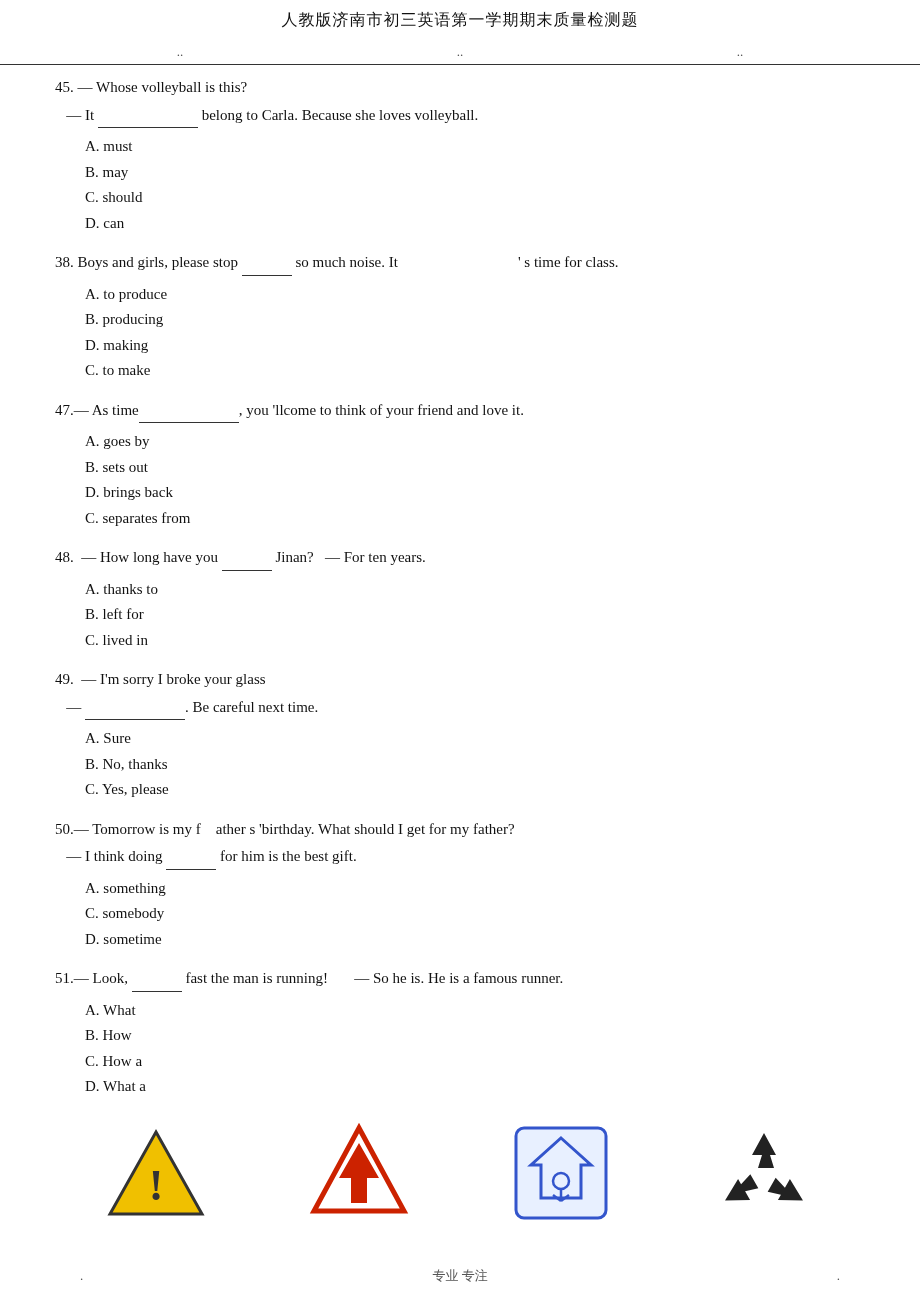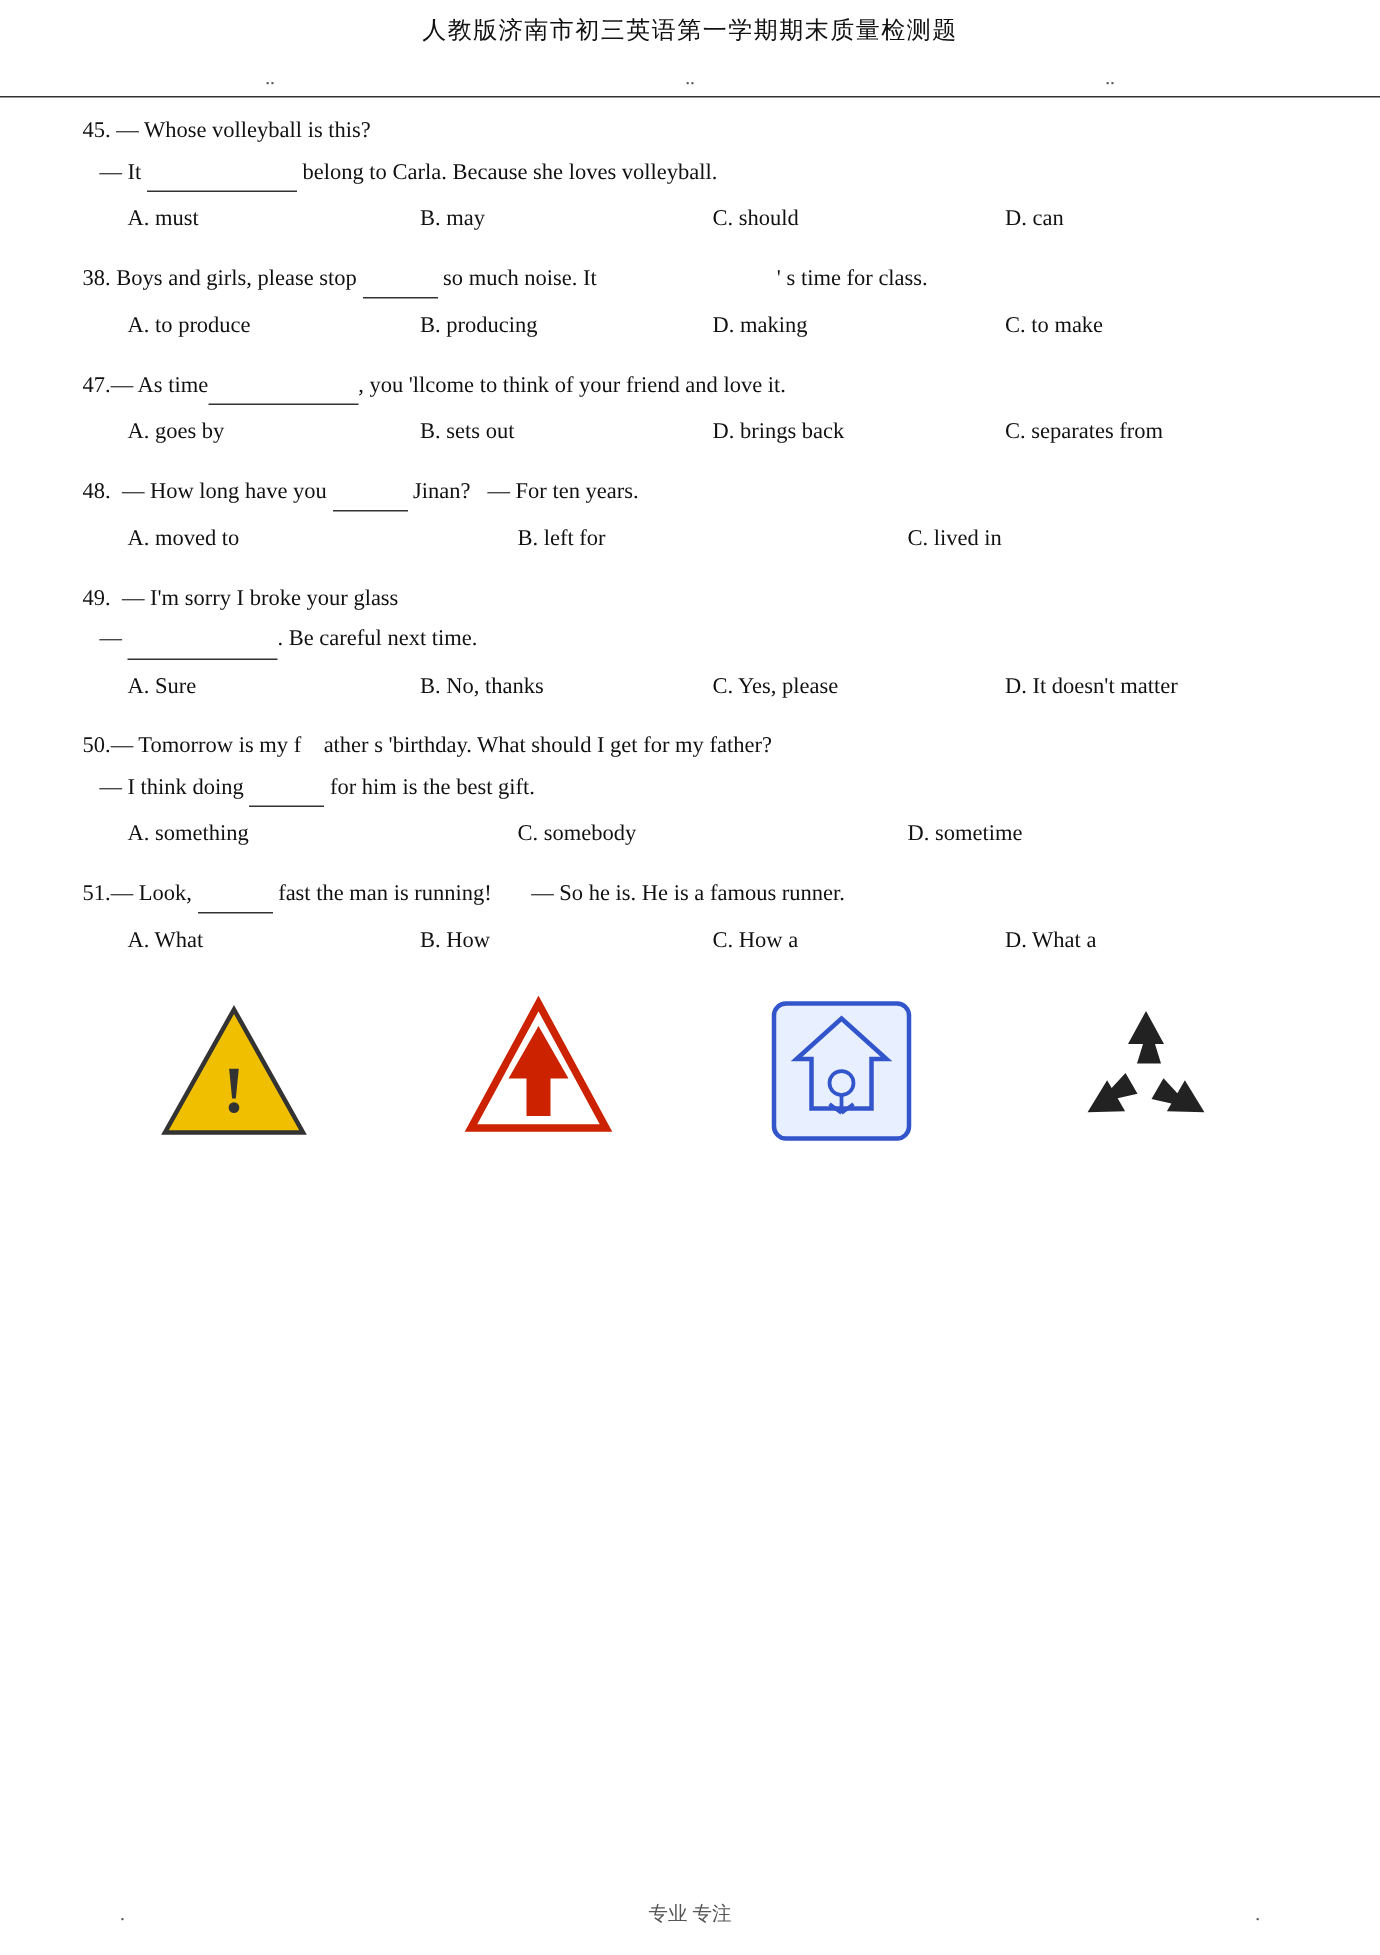--- a/index.html
+++ b/index.html
@@ -51,21 +51,21 @@
       vertical-align: bottom;
     }
     .blank-short {
       min-width: 50px;
     }
     .blank-long {
       min-width: 100px;
     }
     .options-row {
       display: flex;
-      flex-direction: row;
+      flex-direction: column;
       gap: 0;
       margin: 6px 0 14px 30px;
     }
     .option {
       flex: 1;
       font-size: 15px;
       line-height: 1.7;
     }
     .footer-row {
       display: flex;
@@ -144,38 +144,37 @@
       <div class="option">D. brings back</div>
       <div class="option">C. separates   from</div>
     </div>
   </div>
 
   <div class="question-block">
     <div class="question-stem">
       48. &nbsp;— How long have you <span class="blank blank-short"></span> Jinan? &nbsp;&nbsp;— For ten years.
     </div>
     <div class="options-row">
-      <div class="option">A. moved to</div>
+      <div class="option">A. thanks to</div>
       <div class="option">B. left for</div>
       <div class="option">C. lived in</div>
     </div>
   </div>
 
   <div class="question-block">
     <div class="question-stem">
       49. &nbsp;— I'm sorry I broke your glass
     </div>
     <div class="question-stem">
       &nbsp;&nbsp;&nbsp;— <span class="blank blank-long"></span>. Be careful next time.
     </div>
     <div class="options-row">
       <div class="option">A. Sure</div>
       <div class="option">B. No, thanks</div>
       <div class="option">C. Yes, please</div>
-      <div class="option">D.   It doesn't matter</div>
     </div>
   </div>
 
   <div class="question-block">
     <div class="question-stem">
       50.— Tomorrow is my f &nbsp;&nbsp; ather s 'birthday. What should I get for my father?
     </div>
     <div class="question-stem">
       &nbsp;&nbsp;&nbsp;— I think doing <span class="blank blank-short"></span> for him is the best gift.
     </div>

